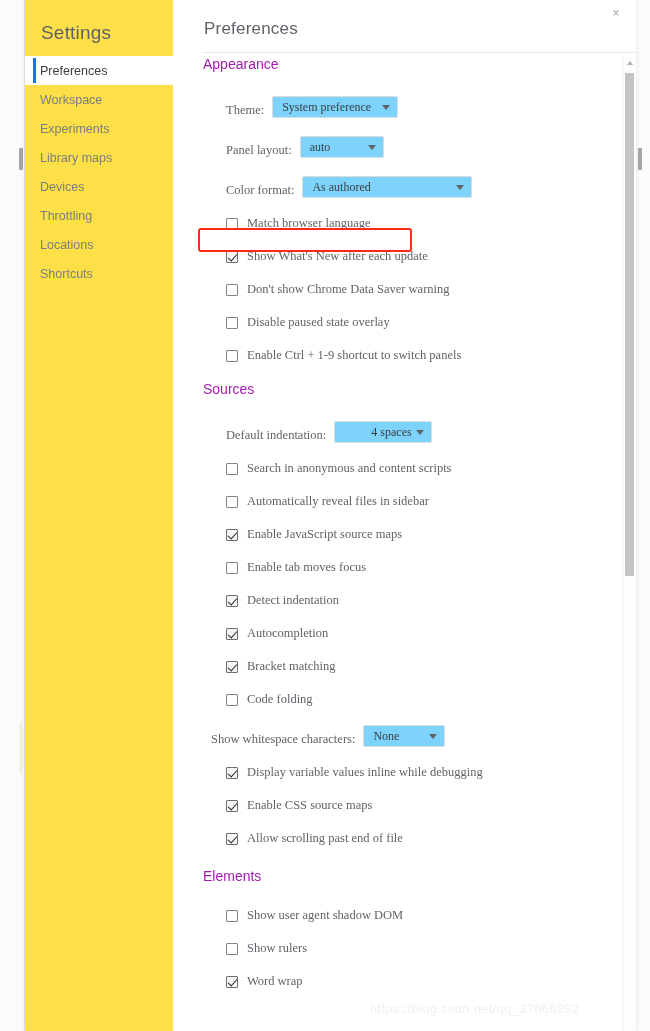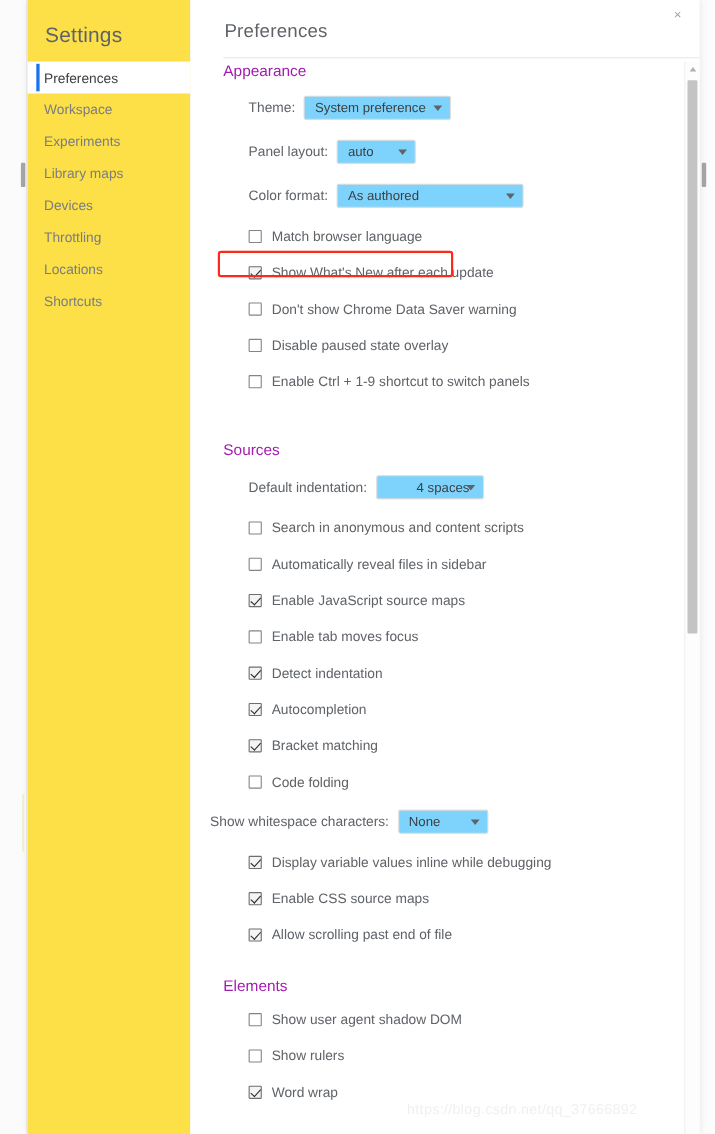--- a/index.html
+++ b/index.html
@@ -139,23 +139,24 @@
   .section {
     position: relative;
   }
   .section-title {
     font-size: 14px;
     color: #a21caf;
     margin: 0 0 6px 30px;
   }
   .row {
     display: flex;
-    align-items: center;
+    align-items: flex-end;
     height: 40px;
     padding-left: 53px;
+    font-family: Liberation Serif, serif;
   }
   .row.cbrow { height: 33px; }
   .row-label {
     font-size: 12.5px;
     color: #5f6368;
     margin-right: 8px;
     white-space: nowrap;
   }
 
   
@@ -177,21 +178,21 @@
   .select .caret {
     position: absolute;
     right: 7px; top: 50%;
     margin-top: -2px;
     width: 0; height: 0;
     border-left: 4px solid transparent;
     border-right: 4px solid transparent;
     border-top: 5px solid #5f6368;
   }
   .select.w-theme  { min-width: 126px; }
-  .select.w-panel  { width: 72px; }
+  .select.w-panel  { width: 84px; }
   .select.w-color  { width: 170px; }
   .select.w-indent { width: 98px; padding-left: 36px; }
   .select.w-ws     { width: 82px; }
 
   
   .cb {
     display: inline-flex;
     align-items: center;
     cursor: pointer;
     white-space: nowrap;
@@ -378,21 +379,21 @@
           </span>
         </div>
         <div class="row cbrow">
           <span class="cb">
             <span class="box"></span>
             <span class="cb-label">Enable Ctrl + 1-9 shortcut to switch panels</span>
           </span>
         </div>
       </div>
 
-      <div class="section" style="margin-top:38px;">
+      <div class="section" style="margin-top:18px;">
         <div class="section-title">Sources</div>
 
         <div class="row">
           <span class="row-label">Default indentation:</span>
           <span class="select w-indent">
             <span>4 spaces</span>
             <i class="caret"></i>
           </span>
         </div>
 
@@ -438,21 +439,21 @@
             <span class="cb-label">Bracket matching</span>
           </span>
         </div>
         <div class="row cbrow">
           <span class="cb">
             <span class="box"></span>
             <span class="cb-label">Code folding</span>
           </span>
         </div>
 
-        <div class="row" style="padding-left:18px;">
+        <div class="row" style="padding-left:38px;">
           <span class="row-label">Show whitespace characters:</span>
           <span class="select w-ws">
             <span>None</span>
             <i class="caret"></i>
           </span>
         </div>
 
         <div class="row cbrow">
           <span class="cb checked">
             <span class="box"></span>

